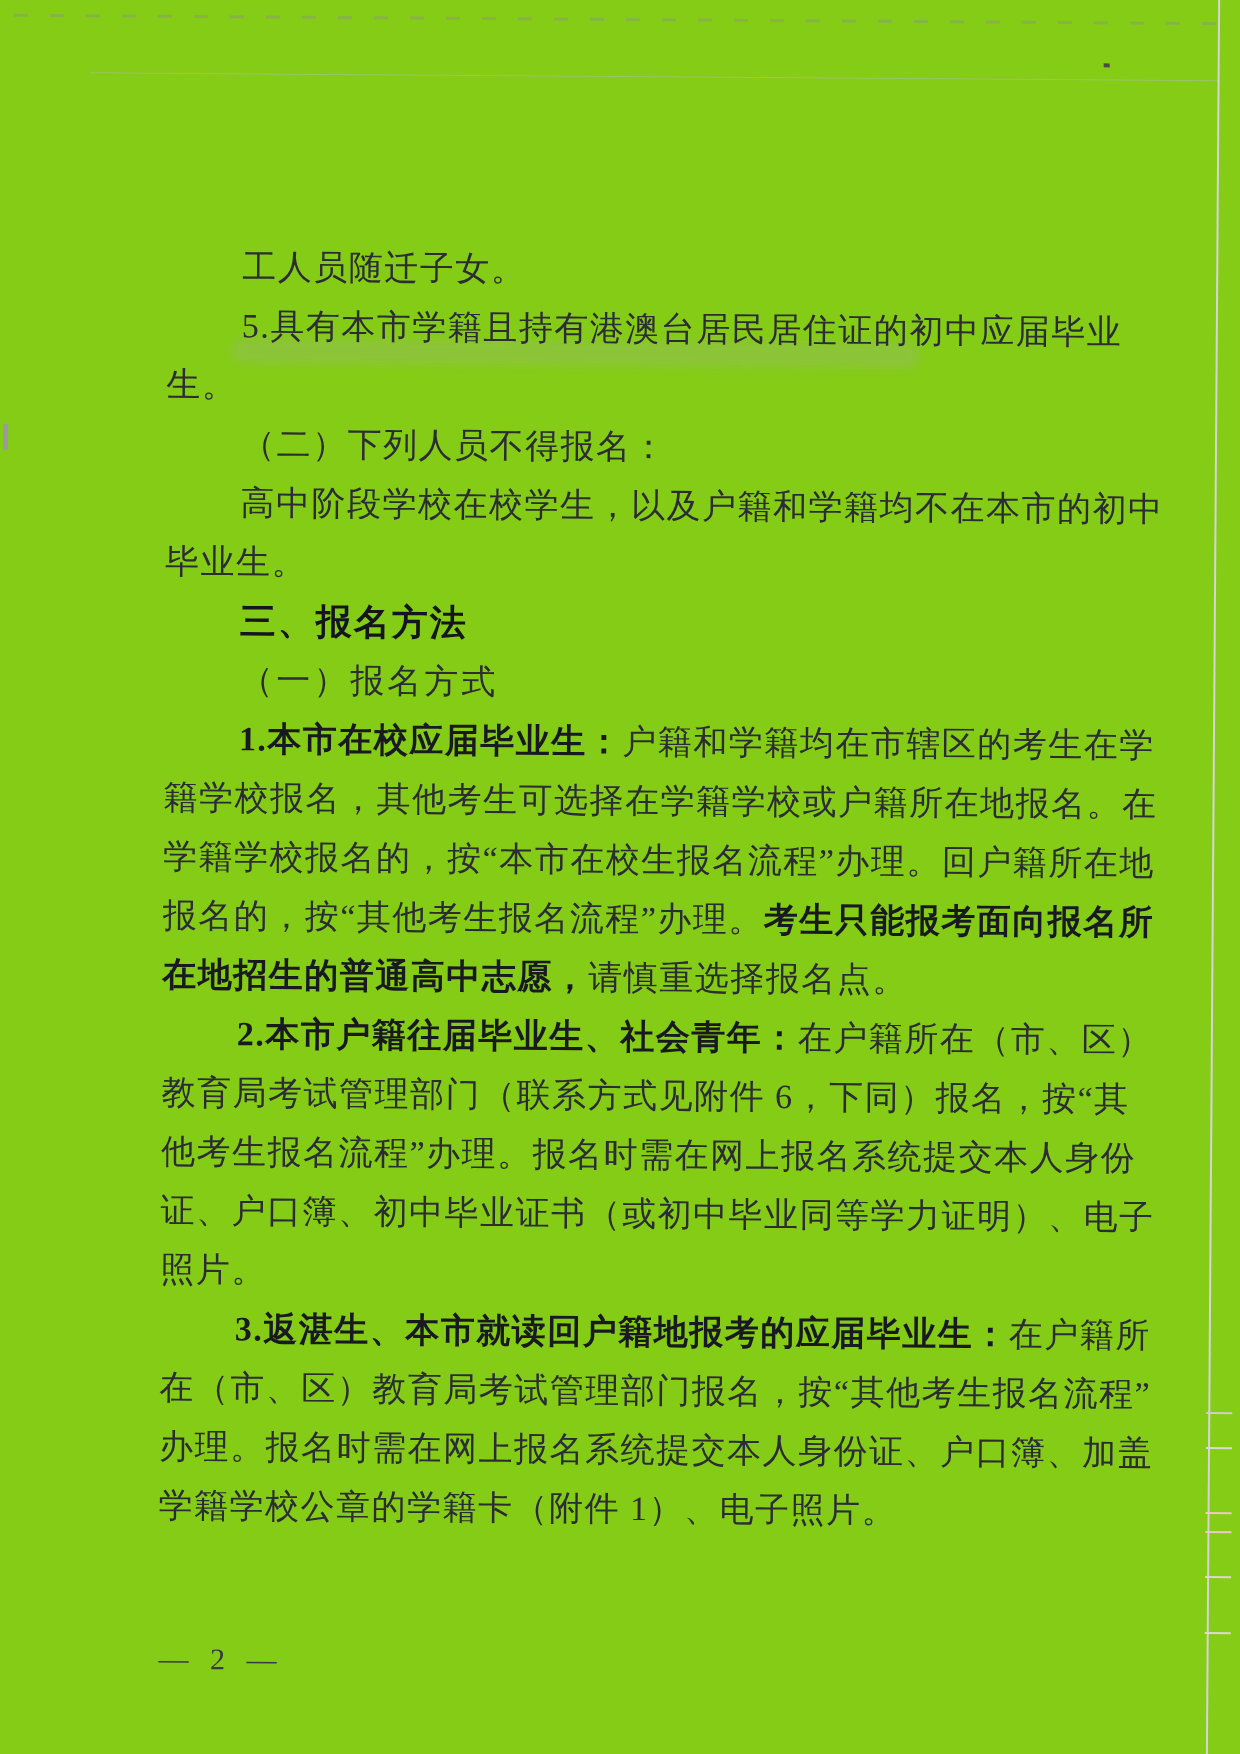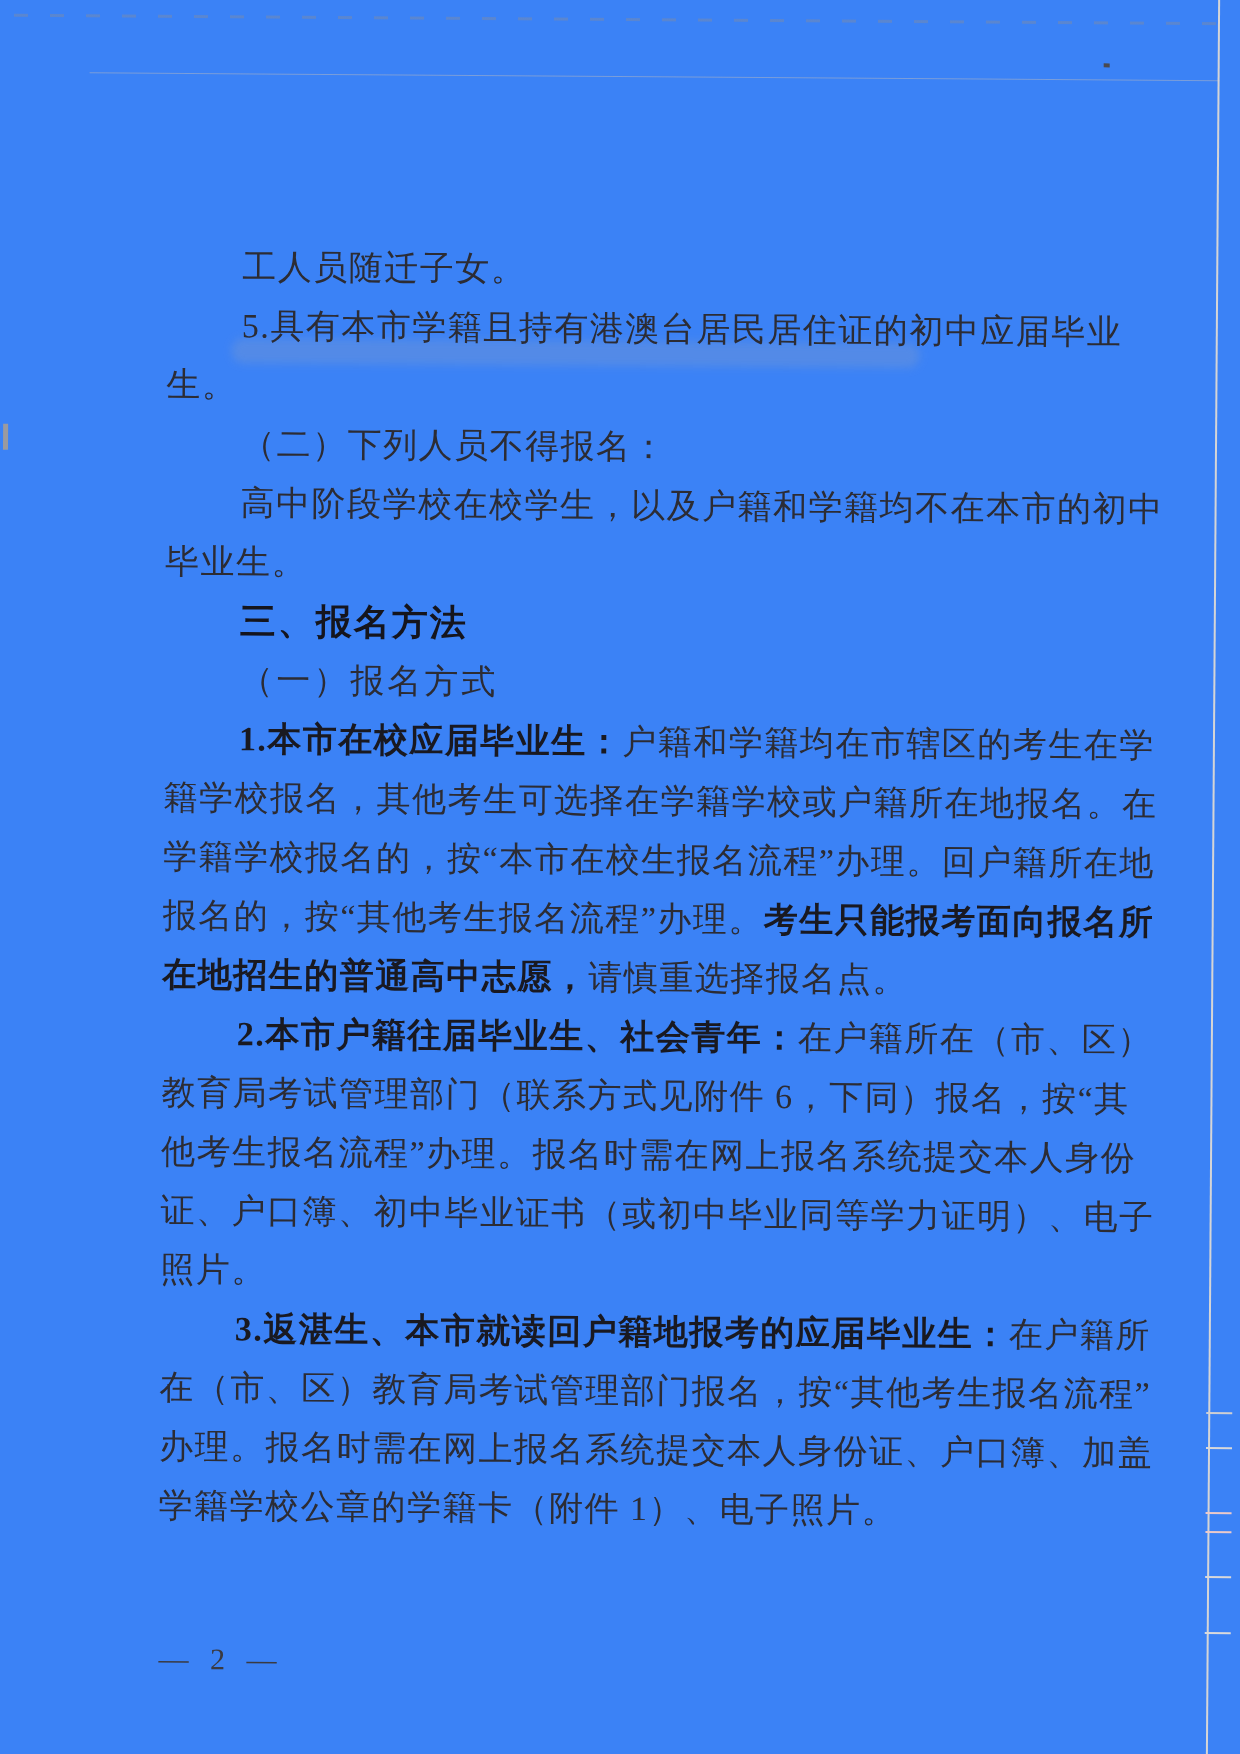--- a/index.html
+++ b/index.html
@@ -1,20 +1,20 @@
 <!DOCTYPE html>
 <html><head>
 <meta charset="utf-8">
 <style>
   html, body { margin: 0; padding: 0; background: #ffffff; }
   .page {
     position: relative;
     width: 1240px;
     height: 1754px;
-    background: #3b82f6;
+    background: #84cc16;
     overflow: hidden;
     font-family: "Liberation Serif", serif;
   }
   .rot {
     position: absolute;
     left: 0; top: 0; width: 1240px; height: 1754px;
     transform: rotate(0.4deg);
     transform-origin: 50% 50%;
   }
   .doc-body {

